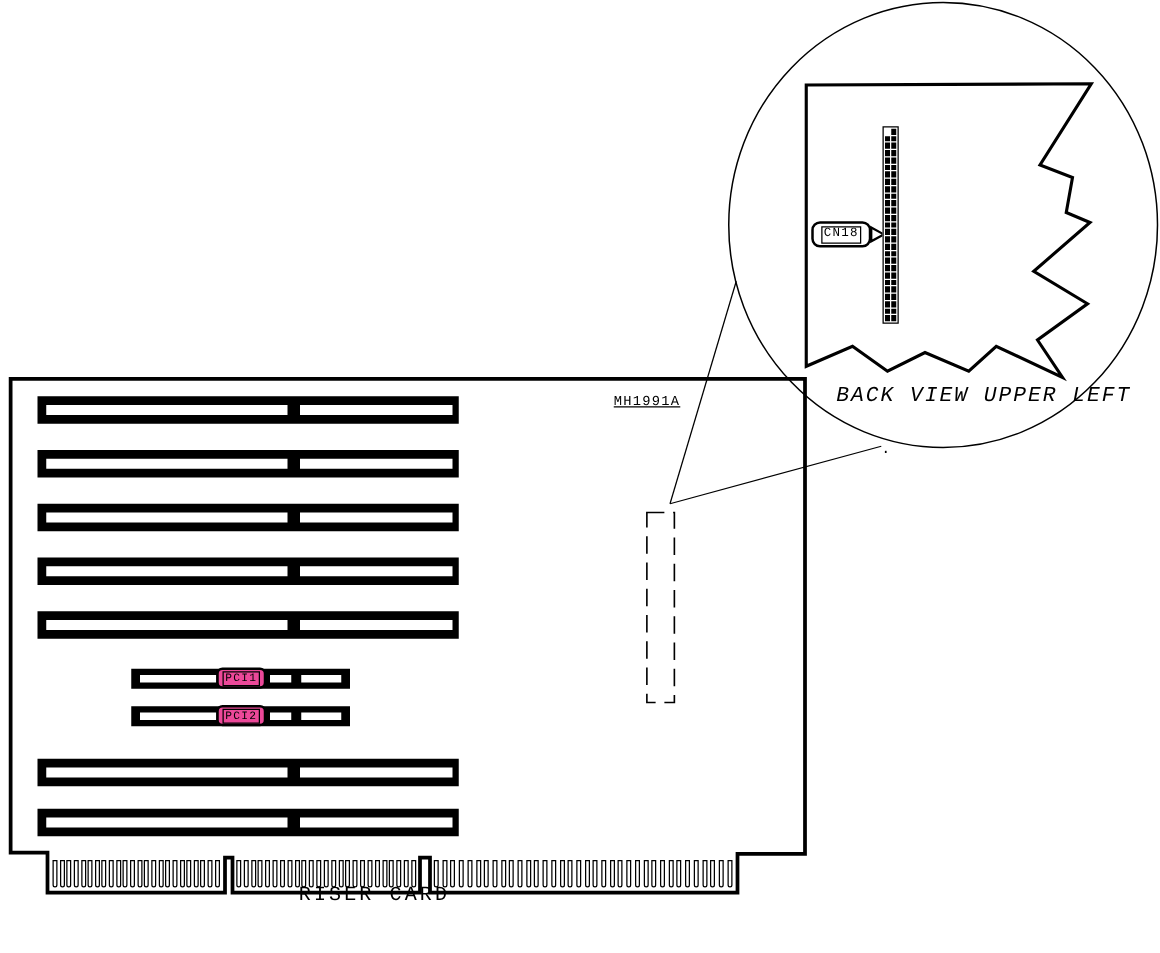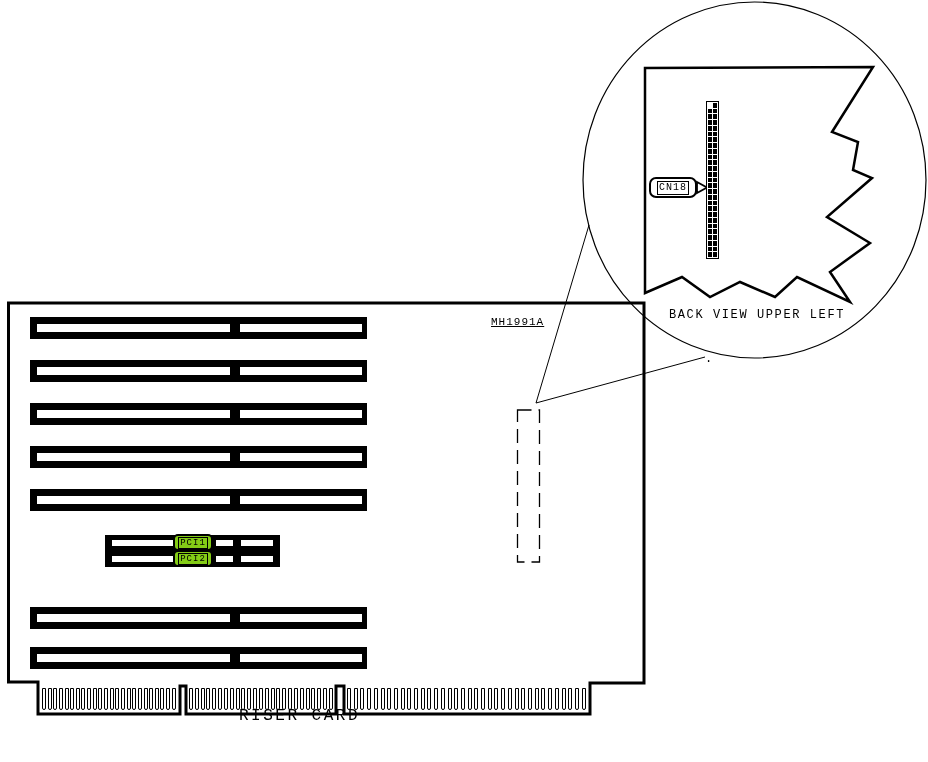--- a/index.html
+++ b/index.html
@@ -14,21 +14,21 @@
   .isa-slot::before{content:"";position:absolute;left:7px;top:7px;width:193px;height:8px;background:#fff;}
   .isa-slot::after{content:"";position:absolute;left:210px;top:7px;width:122px;height:8px;background:#fff;}
 
   .pci-slot{position:absolute;left:105px;width:175px;height:16px;background:#000;}
   .pci-strip{position:absolute;top:5px;height:6px;background:#fff;}
   .pci-strip.s1{left:7px;width:61px;}
   .pci-strip.s2{left:111px;width:17px;}
   .pci-strip.s3{left:136px;width:32px;}
 
   .slot-tag{
-    position:absolute;left:68px;top:-1px;width:40px;height:17px;background:#84cc16;
+    position:absolute;left:68px;top:-1px;width:40px;height:17px;background:#ec4899;
     border:2px solid #000;border-radius:5px;box-sizing:border-box;
     display:flex;align-items:center;justify-content:center;
   }
   .slot-tag span{
     border:1px solid #000;padding:0 1px;font-size:9px;letter-spacing:1px;
     line-height:10px;white-space:nowrap;
   }
 
   
   .finger-group{position:absolute;top:688px;height:22px;display:flex;justify-content:space-between;}
@@ -47,21 +47,21 @@
   .cn18-tag{
     position:absolute;left:649px;top:177px;width:48px;height:21px;background:#fff;
     border:2px solid #000;border-radius:7px;box-sizing:border-box;
     display:flex;align-items:center;justify-content:center;
   }
   .cn18-tag span{border:1px solid #000;padding:0 1px;font-size:10px;letter-spacing:1px;line-height:12px;white-space:nowrap;}
 
   
   .txt{position:absolute;white-space:nowrap;}
   .part-number{left:491px;top:316px;font-size:11px;letter-spacing:1px;text-decoration:underline;}
-  .inset-caption{left:669px;top:308px;font-size:12px;letter-spacing:1.6px;}
+  .inset-caption{left:669px;top:308px;font-size:17px;letter-spacing:1.6px;font-style:italic;}
   .diagram-title{left:239px;top:707px;font-size:16px;letter-spacing:2.5px;}
   .stray-dot{left:705px;top:352px;font-size:12px;}
 </style>
 </head>
 <body>
 
 <div class="stage">
 
   <svg class="lines" viewBox="0 0 928 762" xmlns="http://www.w3.org/2000/svg">
 
@@ -88,21 +88,21 @@
   <div class="isa-slot" style="top:647px"></div>
 
   <div class="pci-slot" style="top:535px">
     <div class="pci-strip s1"></div>
     <div class="pci-strip s2"></div>
     <div class="pci-strip s3"></div>
     <div class="slot-tag">
       <span>PCI1</span>
     </div>
   </div>
-  <div class="pci-slot" style="top:551px">
+  <div class="pci-slot" style="top:565px">
     <div class="pci-strip s1"></div>
     <div class="pci-strip s2"></div>
     <div class="pci-strip s3"></div>
     <div class="slot-tag">
       <span>PCI2</span>
     </div>
   </div>
 
   <div class="finger-group" style="left:42px;width:134px">
       <div class="edge-finger"></div>

